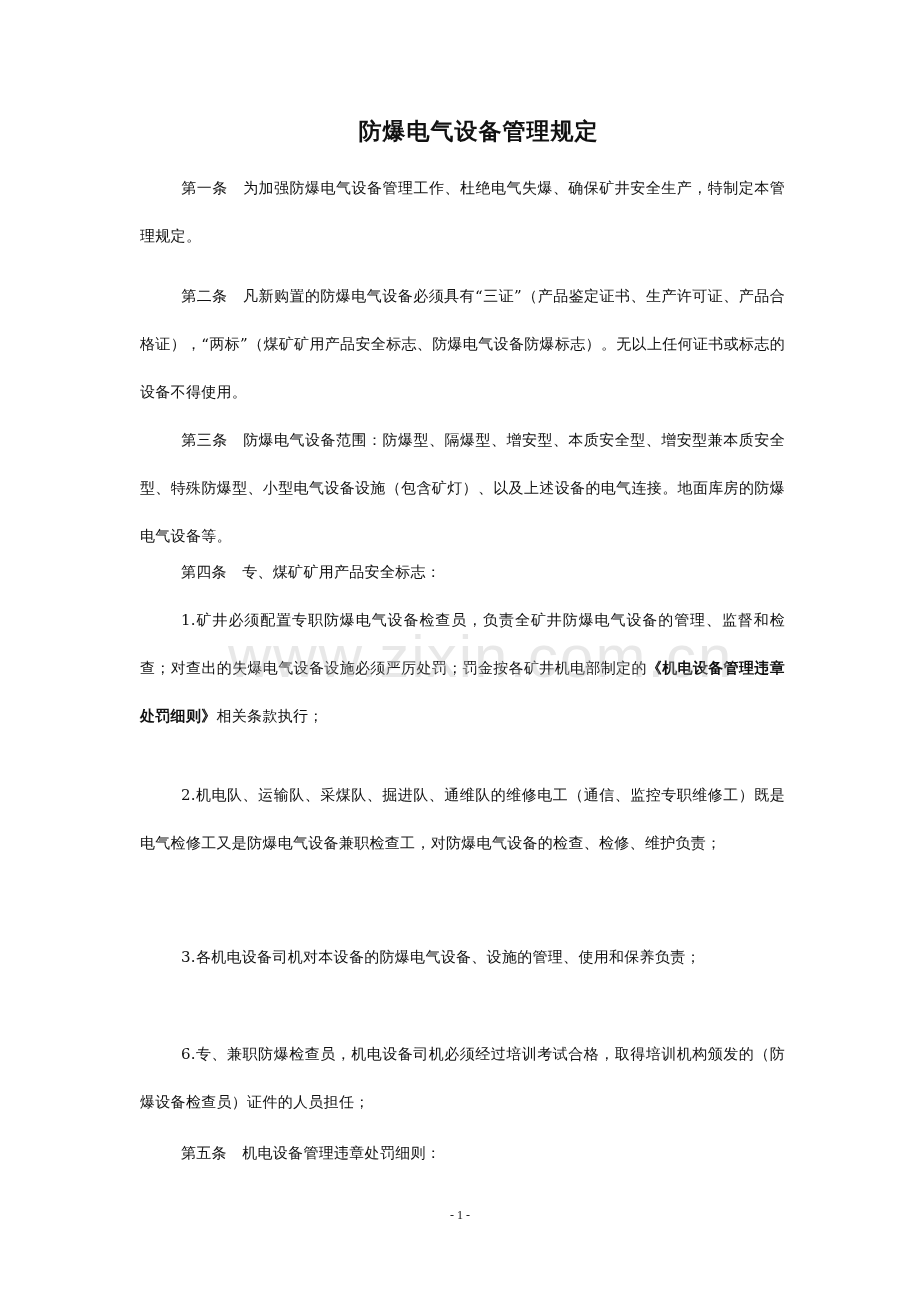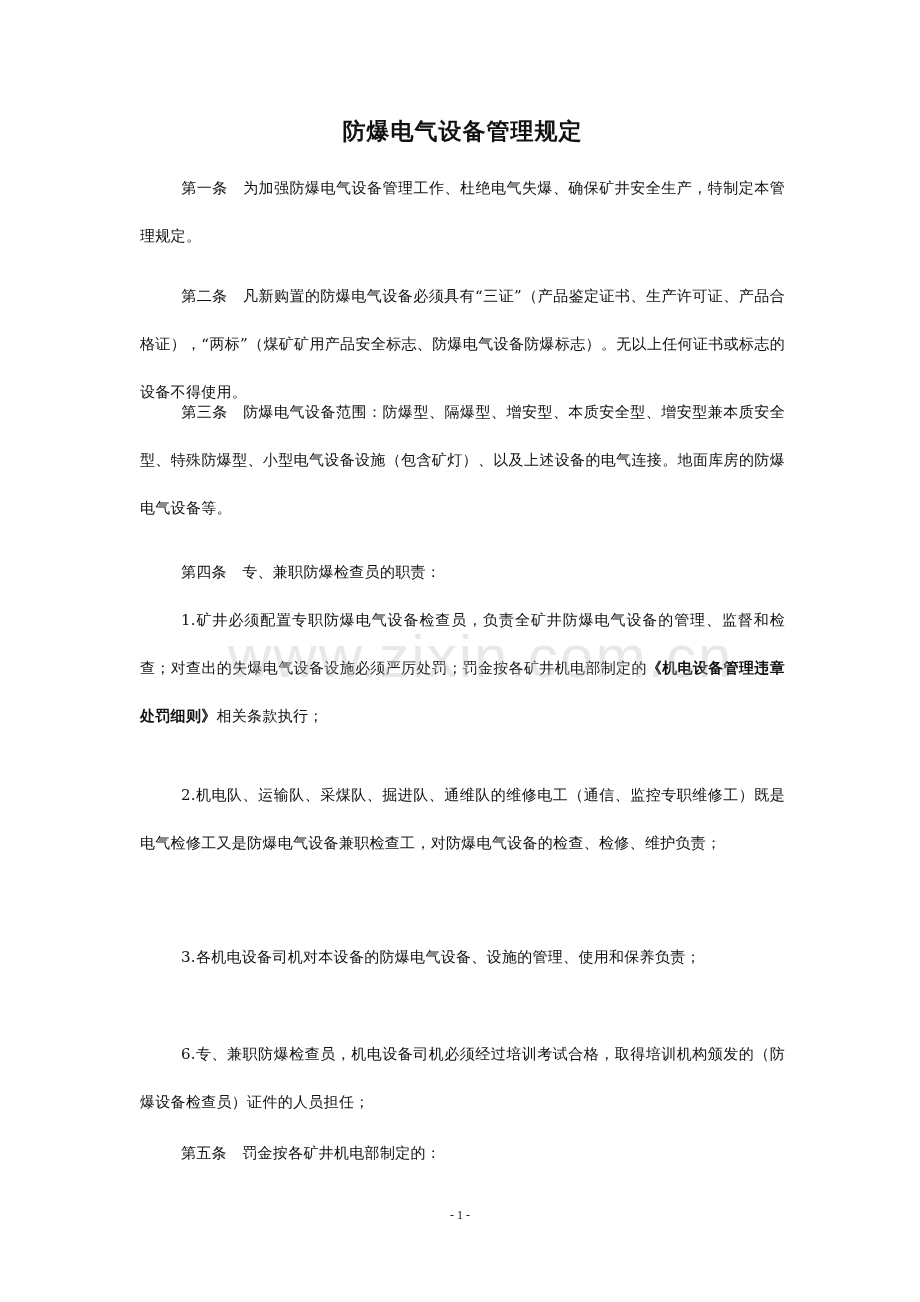--- a/index.html
+++ b/index.html
@@ -16,21 +16,21 @@
       color: #111111;
     }
     .page {
       position: absolute;
       left: 140px;
       top: 0;
       width: 645px;
     }
     .title {
       position: absolute;
-      left: 0;
+      left: 16px;
       top: 116px;
       width: 645px;
       text-align: center;
       font-size: 23px;
       font-weight: bold;
       letter-spacing: 1px;
       font-family: Liberation Sans, sans-serif;
     }
     .para {
       position: absolute;
@@ -75,30 +75,30 @@
 </head>
 <body>
 
 <div class="page">
   <div class="title">防爆电气设备管理规定</div>
 
   <div class="para" style="top:164px;"><span class="indent"></span><span>第一条　为加强防爆电气设备管理工作、杜绝电气失爆、确保矿井安全生产，特制定本管理规定。</span></div>
 
   <div class="para" style="top:272px;"><span class="indent"></span><span>第二条　凡新购置的防爆电气设备必须具有“三证”（产品鉴定证书、生产许可证、产品合格证），“两标”（煤矿矿用产品安全标志、防爆电气设备防爆标志）。无以上任何证书或标志的设备不得使用。</span></div>
 
-  <div class="para" style="top:388px;"><span class="indent"></span><span>第三条　防爆电气设备范围：防爆型、隔爆型、增安型、本质安全型、增安型兼本质安全型、特殊防爆型、小型电气设备设施（包含矿灯）、以及上述设备的电气连接。地面库房的防爆电气设备等。</span></div>
+  <div class="para" style="top:416px;"><span class="indent"></span><span>第三条　防爆电气设备范围：防爆型、隔爆型、增安型、本质安全型、增安型兼本质安全型、特殊防爆型、小型电气设备设施（包含矿灯）、以及上述设备的电气连接。地面库房的防爆电气设备等。</span></div>
 
-  <div class="para" style="top:548px;"><span class="indent"></span><span>第四条　专、兼职防爆检查员的职责：</span></div>
+  <div class="para" style="top:548px;"><span class="indent"></span><span>第四条　专、煤矿矿用产品安全标志：</span></div>
 
   <div class="para" style="top:596px;"><span class="indent"></span><span>1.矿井必须配置专职防爆电气设备检查员，负责全矿井防爆电气设备的管理、监督和检查；对查出的失爆电气设备设施必须严厉处罚；罚金按各矿井机电部制定的</span><span class="bold">《机电设备管理违章处罚细则》</span><span>相关条款执行；</span></div>
 
   <div class="para" style="top:771px;"><span class="indent"></span><span>2.机电队、运输队、采煤队、掘进队、通维队的维修电工（通信、监控专职维修工）既是电气检修工又是防爆电气设备兼职检查工，对防爆电气设备的检查、检修、维护负责；</span></div>
 
   <div class="para" style="top:933px;"><span class="indent"></span><span>3.各机电设备司机对本设备的防爆电气设备、设施的管理、使用和保养负责；</span></div>
 
   <div class="para" style="top:1030px;"><span class="indent"></span><span>6.专、兼职防爆检查员，机电设备司机必须经过培训考试合格，取得培训机构颁发的（防爆设备检查员）证件的人员担任；</span></div>
 
-  <div class="para" style="top:1129px;"><span class="indent"></span><span>第五条　罚金按各矿井机电部制定的：</span></div>
+  <div class="para" style="top:1129px;"><span class="indent"></span><span>第五条　机电设备管理违章处罚细则：</span></div>
 </div>
 
 <div class="watermark">www.zixin.com.cn</div>
 
 <div class="footer">- 1 -</div>
 
 </body></html>

